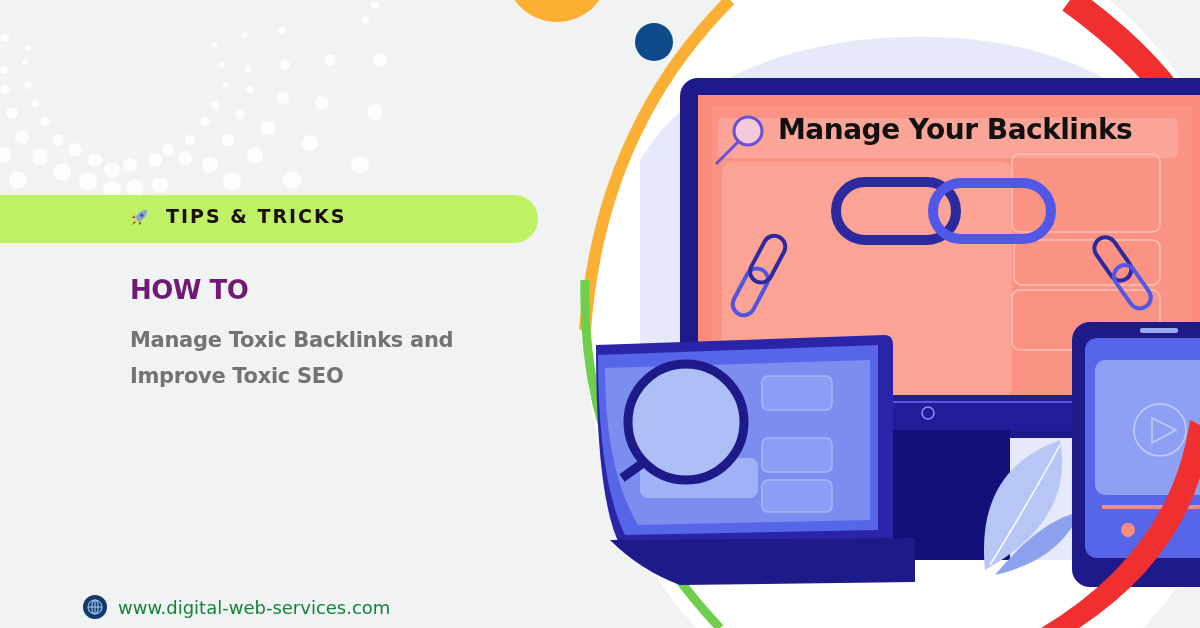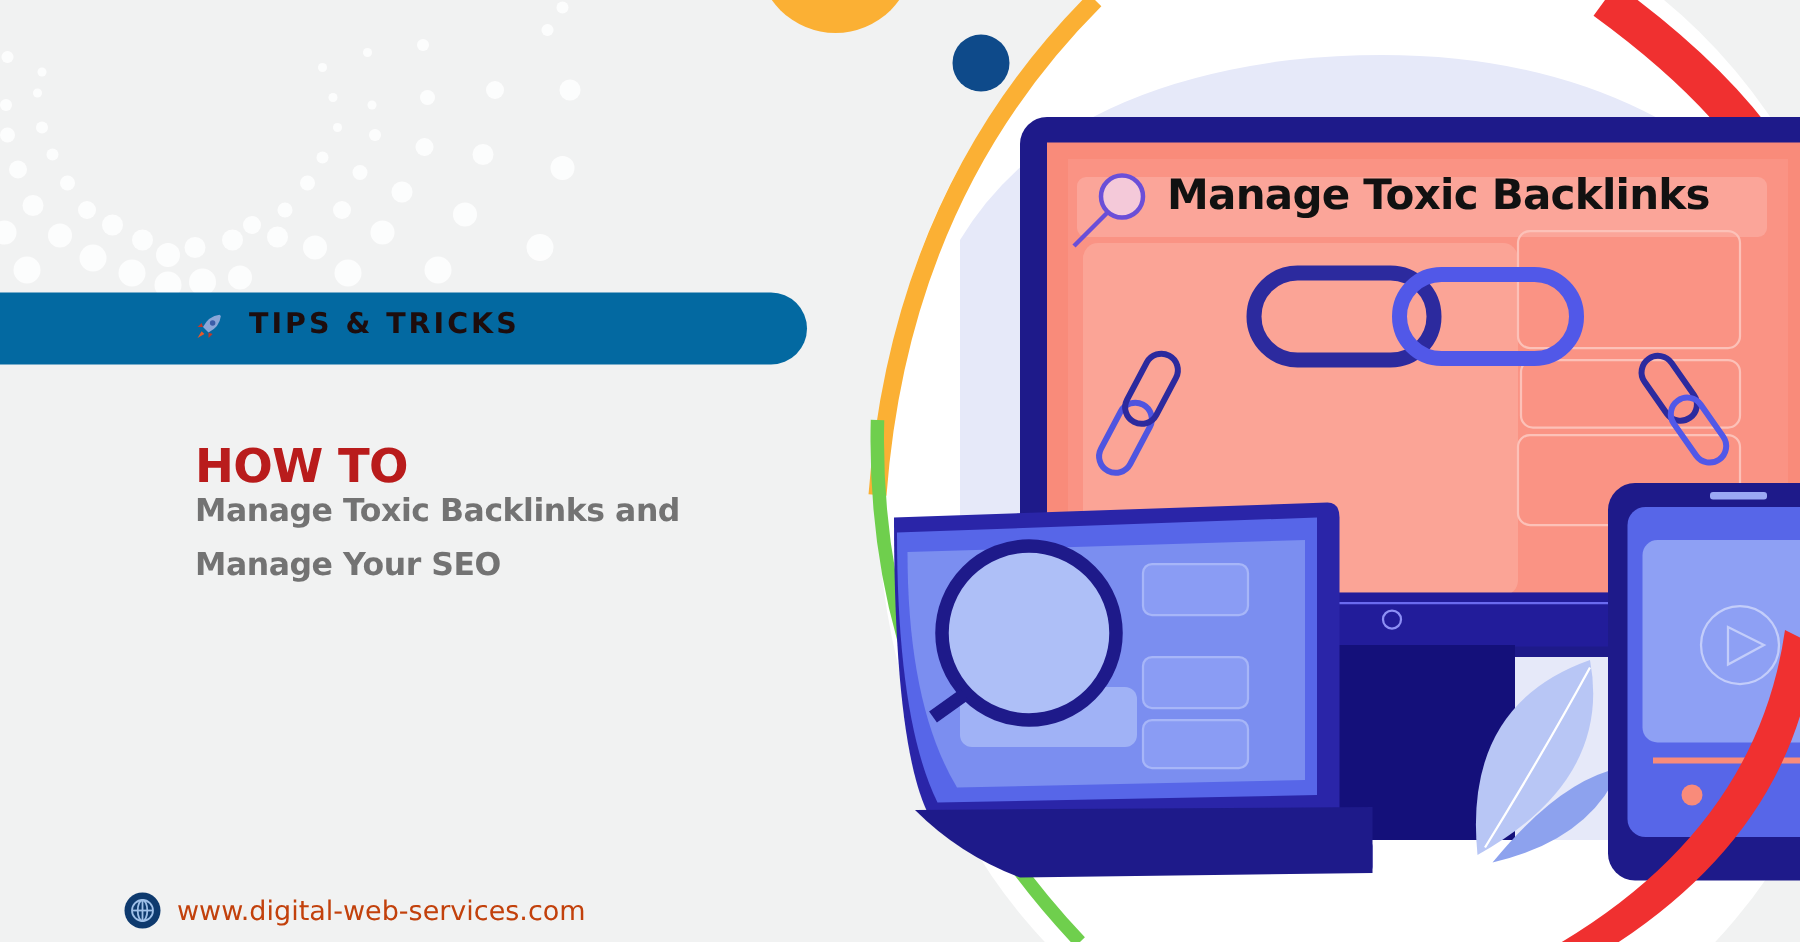--- a/index.html
+++ b/index.html
@@ -1,26 +1,26 @@
 <!DOCTYPE html>
 <html><head>
   <meta charset="utf-8">
   <style>
     html, body { margin:0; padding:0; }
     body { width:1200px; height:628px; overflow:hidden; background:#f1f2f2; position:relative; font-family:"DejaVu Sans", sans-serif; }
     .dots { position:absolute; left:0; top:0; width:600px; height:300px; }
-    .banner { position:absolute; left:0; top:195px; width:538px; height:48px; background:#0369a1; border-radius:0 24px 24px 0; display:flex; align-items:center; }
+    .banner { position:absolute; left:0; top:195px; width:538px; height:48px; background:#bef264; border-radius:0 24px 24px 0; display:flex; align-items:center; }
     .banner .rocket { position:absolute; left:128px; top:12px; width:22px; height:22px; }
     .banner .label { position:absolute; left:166px; top:10px; font-family:"DejaVu Sans", sans-serif; font-weight:bold; font-size:19px; letter-spacing:2px; color:#1d0d0d; }
-    .howto { position:absolute; left:130px; top:293px; font-family:"DejaVu Sans", sans-serif; font-weight:bold; font-size:31px; color:#b91c1c; letter-spacing:-0.5px; }
+    .howto { position:absolute; left:130px; top:275px; font-family:"DejaVu Sans", sans-serif; font-weight:bold; font-size:26px; color:#701a75; letter-spacing:-0.5px; }
     .headline { position:absolute; left:130px; top:322px; width:420px; font-family:"DejaVu Sans", sans-serif; font-weight:bold; font-size:21px; line-height:36px; color:#737373; letter-spacing:-0.3px; }
     .headline div { white-space:nowrap; }
     .footer { position:absolute; left:82px; top:594px; display:flex; align-items:center; }
     .footer .globe { width:26px; height:26px; margin-right:10px; }
-    .footer .url { font-family:"DejaVu Sans", sans-serif; font-size:18px; color:#c2410c; }
+    .footer .url { font-family:"DejaVu Sans", sans-serif; font-size:18px; color:#15803d; }
     .illus { position:absolute; left:0; top:0; width:1200px; height:628px; }
     .screen-title { position:absolute; left:778px; top:113px; font-family:"DejaVu Sans", sans-serif; font-weight:bold; font-size:28px; color:#111; letter-spacing:-0.5px; white-space:nowrap; }
   </style>
 </head>
 <body>
 
 <svg class="dots" viewBox="0 0 600 300">
   <g fill="#ffffff" opacity="0.85">
     <circle cx="5" cy="38" r="4"></circle>
       <circle cx="28" cy="48" r="3"></circle>
@@ -149,38 +149,38 @@
   <rect x="1095" y="360" width="130" height="135" rx="10" fill="#8ea0f4"></rect>
   <circle cx="1160" cy="430" r="26" fill="none" stroke="#c3cdfa" stroke-width="1.5"></circle>
   <path d="M1152 418 L1152 443 L1176 430 Z" fill="none" stroke="#c3cdfa" stroke-width="1.5"></path>
   <line x1="1102" y1="507" x2="1200" y2="507" stroke="#f98b7a" stroke-width="4"></line>
   <circle cx="1128" cy="530" r="7" fill="#f98b7a"></circle>
 
   <path d="M1190 420 Q1170 560 1020 640 L1060 640 Q1195 560 1210 430 Z" fill="#f03030"></path>
   <path d="M1205 150 Q1230 320 1200 420" stroke="#f03030" stroke-width="0" fill="none"></path>
 </svg>
 
-<div class="screen-title">Manage Toxic Backlinks</div>
+<div class="screen-title">Manage Your Backlinks</div>
 
 <div class="banner">
   <svg class="rocket" viewBox="0 0 24 24">
     <path d="M20 3 Q12 4 8 12 L12 16 Q20 12 21 4 Z" fill="#8aa6d8"></path>
     <circle cx="15" cy="9" r="2" fill="#3b5da8"></circle>
     <path d="M8 12 L4 12 L7 9 Z" fill="#c0392b"></path>
     <path d="M12 16 L12 20 L15 17 Z" fill="#c0392b"></path>
     <path d="M7 15 L4 20 L9 17 Z" fill="#e85a2a"></path>
   </svg>
   <span class="label">TIPS &amp; TRICKS</span>
 </div>
 
 <div class="howto">HOW TO</div>
 
 <div class="headline">
   <div>Manage Toxic Backlinks and</div>
-  <div>Manage Your SEO</div>
+  <div>Improve Toxic SEO</div>
 </div>
 
 <div class="footer">
   <svg class="globe" viewBox="0 0 26 26">
     <circle cx="13" cy="13" r="12" fill="#0e3a6e"></circle>
     <circle cx="13" cy="13" r="7" fill="none" stroke="#9fc0e8" stroke-width="1.2"></circle>
     <ellipse cx="13" cy="13" rx="3.2" ry="7" fill="none" stroke="#9fc0e8" stroke-width="1.2"></ellipse>
     <line x1="6" y1="13" x2="20" y2="13" stroke="#9fc0e8" stroke-width="1.2"></line>
     <line x1="13" y1="6" x2="13" y2="20" stroke="#9fc0e8" stroke-width="1.2"></line>
   </svg>

